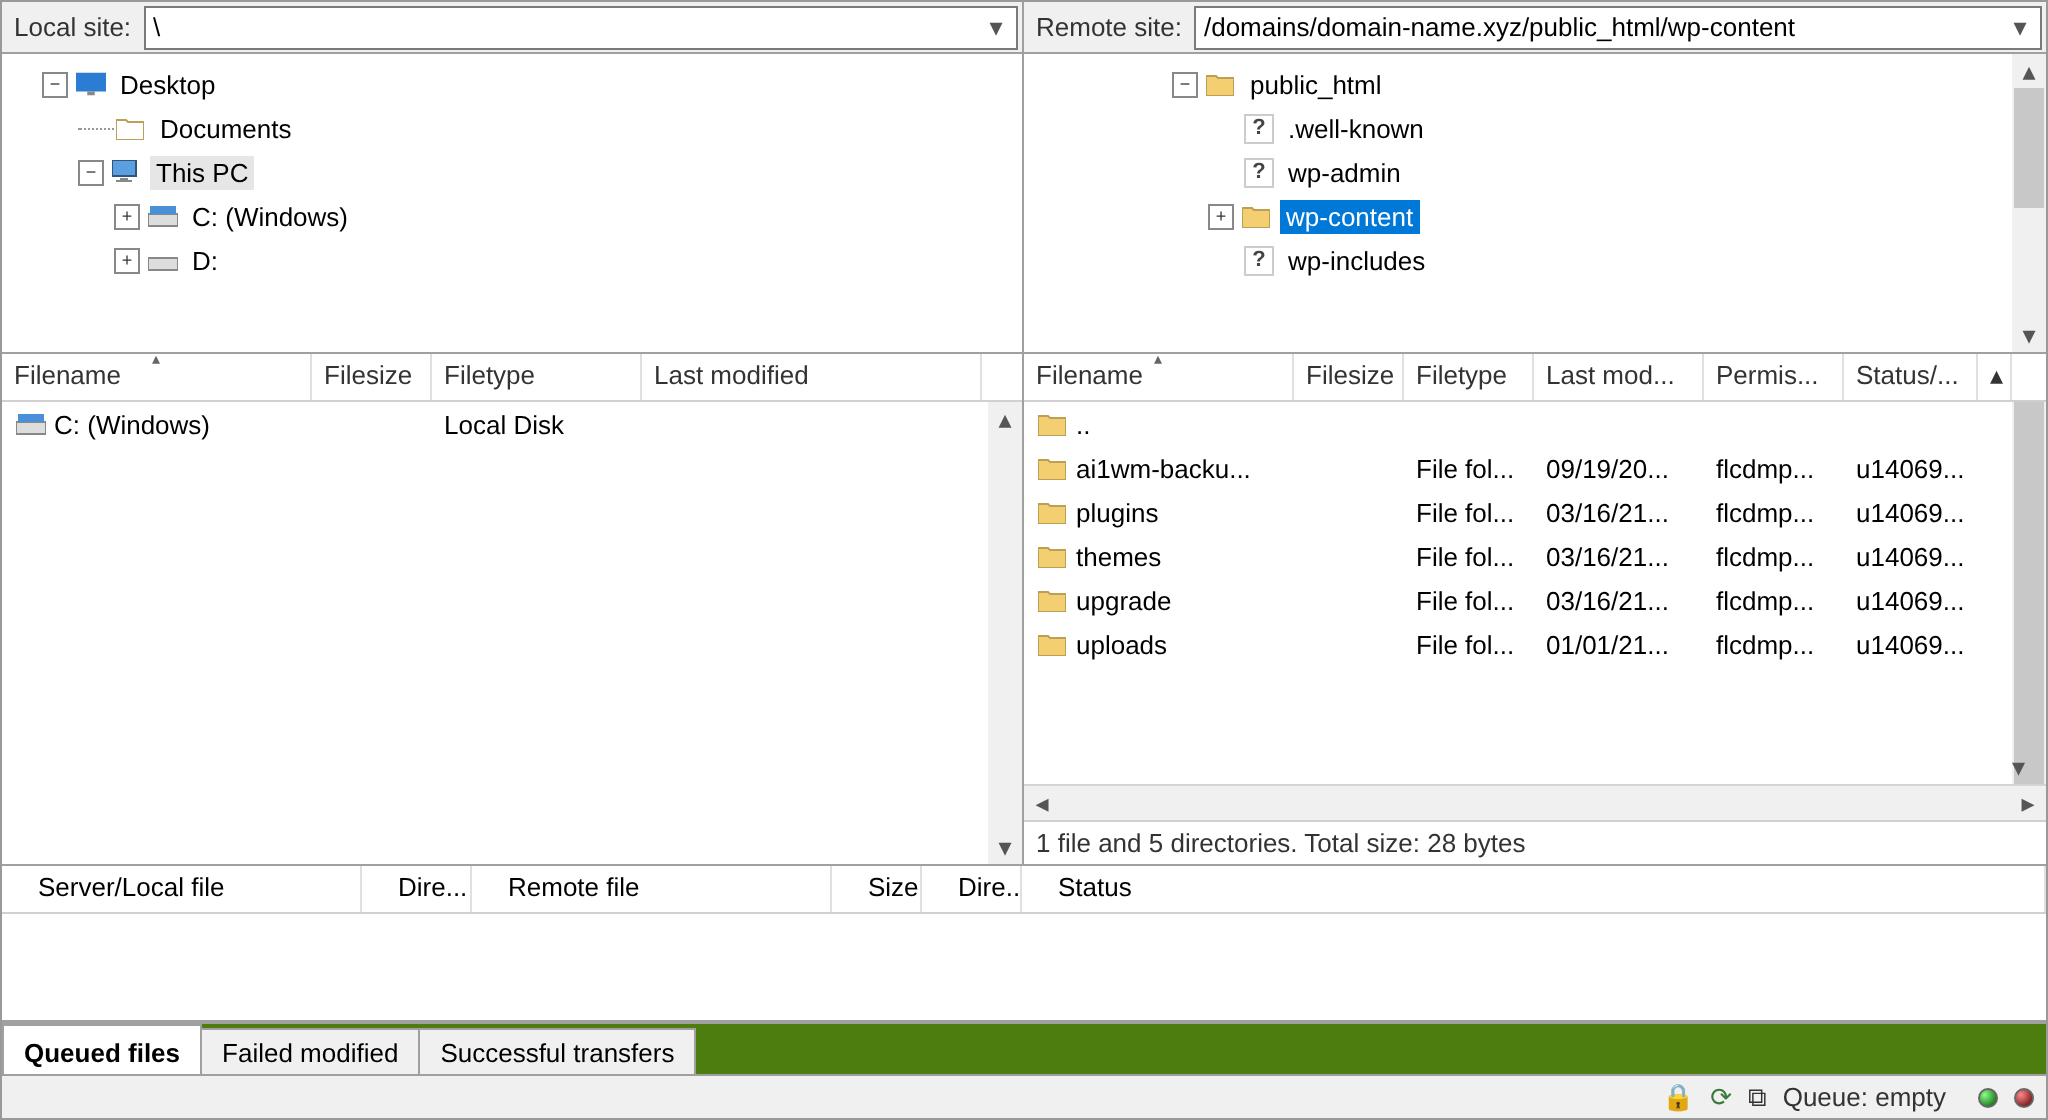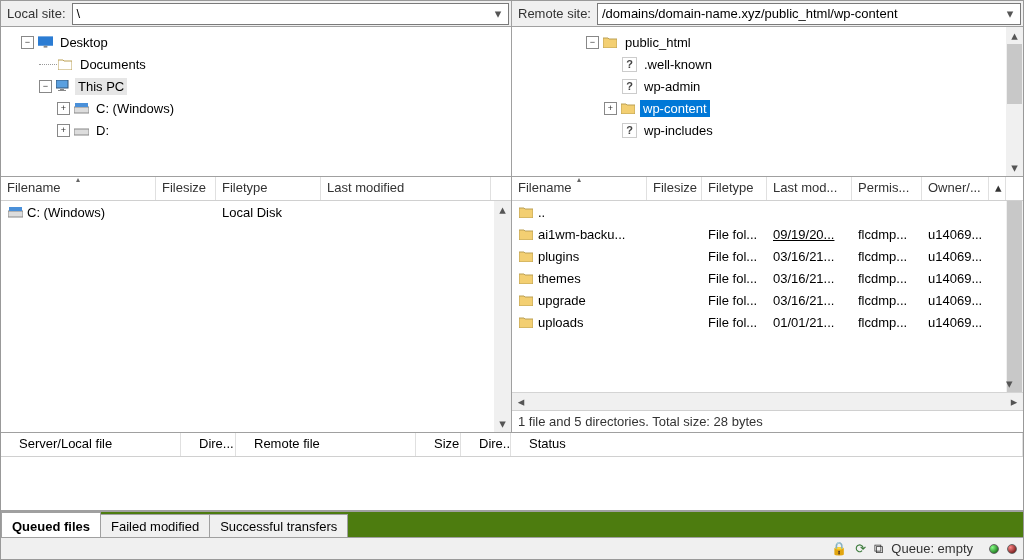--- a/index.html
+++ b/index.html
@@ -236,21 +236,21 @@
     </div>
   </div>
 
   <div class="listpane" style="width:512px">
     <div class="gridhead">
       <div class="col" style="width:135px"><span class="sort">▴</span><span>Filename</span></div>
       <div class="col" style="width:55px">Filesize</div>
       <div class="col" style="width:65px">Filetype</div>
       <div class="col" style="width:85px">Last mod...</div>
       <div class="col" style="width:70px">Permis...</div>
-      <div class="col" style="width:67px">Owner/...</div>
+      <div class="col" style="width:67px">Status/...</div>
       <div class="col" style="width:17px">▴</div>
     </div>
     <div class="gridbody" id="remote-grid-body" style="padding-right:17px">
       <div class="gridrow">
           <div class="cell" style="width: 135px; display: flex; align-items: center;">
             <span class="ico folder">
               <svg viewBox="0 0 14 12">
                 <path d="M0 2h5l1 1h8v9H0z" fill="#f3cf72" stroke="#bba055"></path>
               </svg>
             </span>
@@ -266,21 +266,21 @@
           <div class="cell" style="width: 135px; display: flex; align-items: center;">
             <span class="ico folder">
               <svg viewBox="0 0 14 12">
                 <path d="M0 2h5l1 1h8v9H0z" fill="#f3cf72" stroke="#bba055"></path>
               </svg>
             </span>
             <span>ai1wm-backu...</span>
           </div>
           <div class="cell" style="width: 55px;"></div>
           <div class="cell" style="width: 65px;">File fol...</div>
-          <div class="cell" style="width: 85px; text-decoration: underline;">09/19/20...</div>
+          <div class="cell" style="width: 85px;">09/19/20...</div>
           <div class="cell" style="width: 70px;">flcdmp...</div>
           <div class="cell" style="width: 67px;">u14069...</div>
         </div>
         <div class="gridrow">
           <div class="cell" style="width: 135px; display: flex; align-items: center;">
             <span class="ico folder">
               <svg viewBox="0 0 14 12">
                 <path d="M0 2h5l1 1h8v9H0z" fill="#f3cf72" stroke="#bba055"></path>
               </svg>
             </span>

